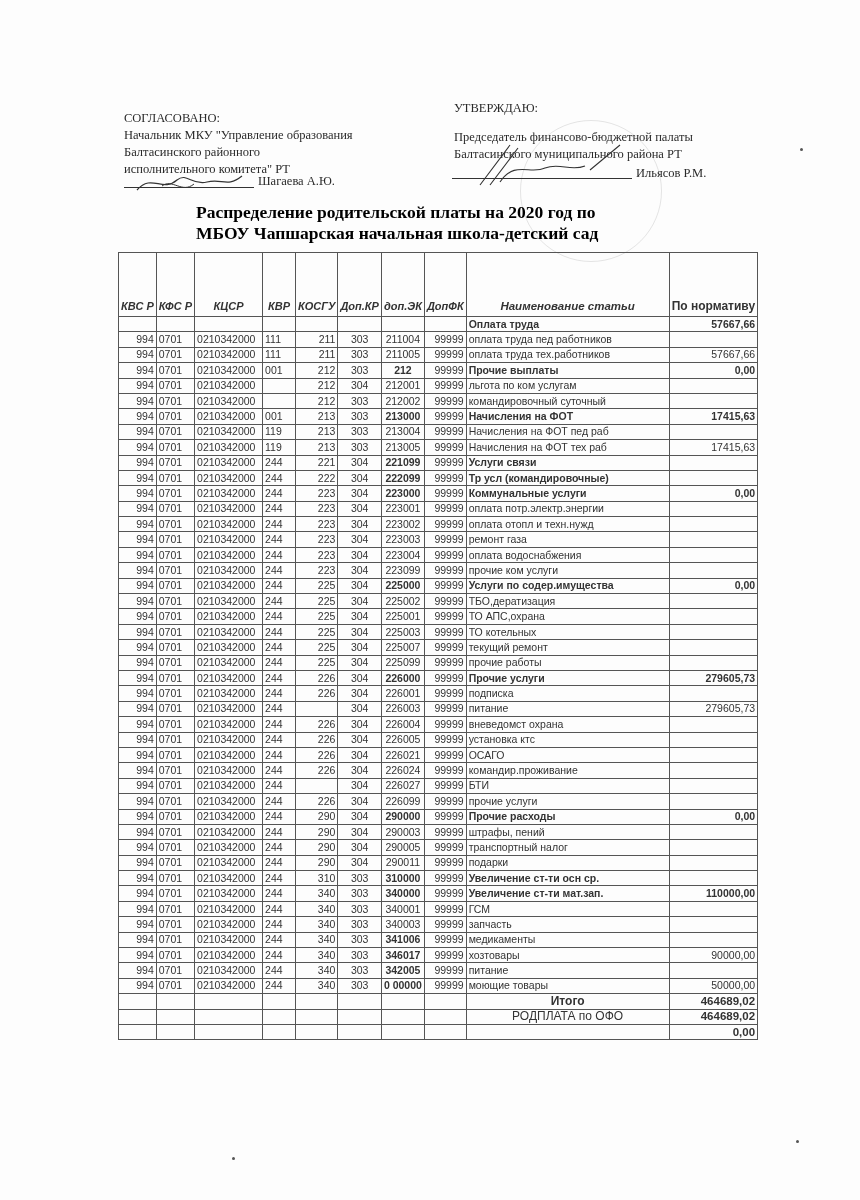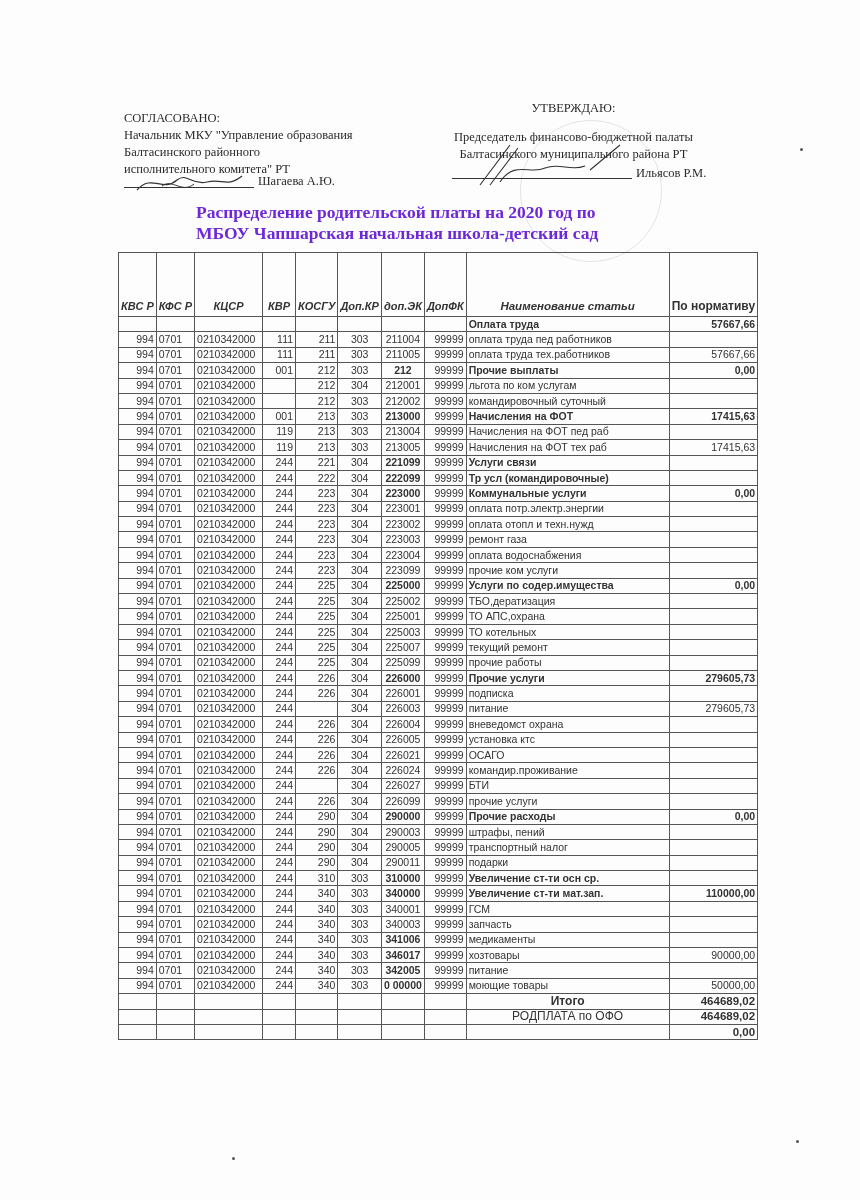--- a/index.html
+++ b/index.html
@@ -1,38 +1,38 @@
 <!DOCTYPE html>
 <html><head>
 <meta charset="utf-8">
 <style>
   html, body { margin:0; padding:0; }
   body {
     width:860px; height:1200px; background:#fdfdfd; position:relative; overflow:hidden;
     font-family:"Liberation Serif", serif; color:#2a2a2a;
   }
   .block-left { position:absolute; left:124px; top:110px; font-size:12.5px; line-height:17px; }
-  .block-right { position:absolute; left:454px; top:100px; font-size:12.5px; line-height:17px;text-align:center; }
+  .block-right { position:absolute; left:454px; top:100px; font-size:12.5px; line-height:17px; }
   .sig-line { position:absolute; border-top:1px solid #333; }
   .sign-name { position:absolute; font-size:12.5px; }
   .scribble { position:absolute; }
   .stamp { position:absolute; left:520px; top:120px; width:140px; height:140px; border-radius:50%;
            border:1px solid rgba(150,150,150,0.25); }
-  .title { position:absolute; left:196px; top:202px; font-size:17.5px; font-weight:bold; line-height:21px; color:#6d28d9; }
+  .title { position:absolute; left:196px; top:202px; font-size:17.5px; font-weight:bold; line-height:21px; color:#000000; }
 
   table.grid { position:absolute; left:118px; top:252px; border-collapse:collapse;
     font-family:"Liberation Sans", sans-serif; font-size:10.5px; color:#333; }
   table.grid td, table.grid th { border:1px solid #555; padding:0 2px; height:14.4px; line-height:13px; white-space:nowrap; }
   table.grid th { font-style:italic; font-weight:bold; font-size:11px; height:60px; vertical-align:bottom; padding-bottom:3px; }
   table.grid th.wide { font-size:11.5px; }
   table.grid th.norm { font-style:normal; font-size:12px; text-align:center; }
   .c-kvsr { width:23px; text-align:right; }
   .c-kfsr { width:28px; text-align:left; }
   .c-kcsr { width:63px; text-align:left; }
-  .c-kvr { width:28px; text-align:right; }
+  .c-kvr { width:28px; text-align:left; }
   .c-kosgu { width:22px; text-align:right; }
   .c-dopkr { width:27px; text-align:center;margin-top:32px; }
   .c-dopek { width:36px; text-align:center; }
   .c-dopfk { width:34px; text-align:right; }
   .c-name { width:198px; text-align:left; }
   .c-val { width:60px; text-align:right;margin-left:48px; }
   tr.bold .c-name, tr.bold .c-val, tr.bold .c-dopek { font-weight:bold; }
   td.center { text-align:center !important; }
   .dot { position:absolute; width:3px; height:3px; background:#555; border-radius:50%; }
 </style>

